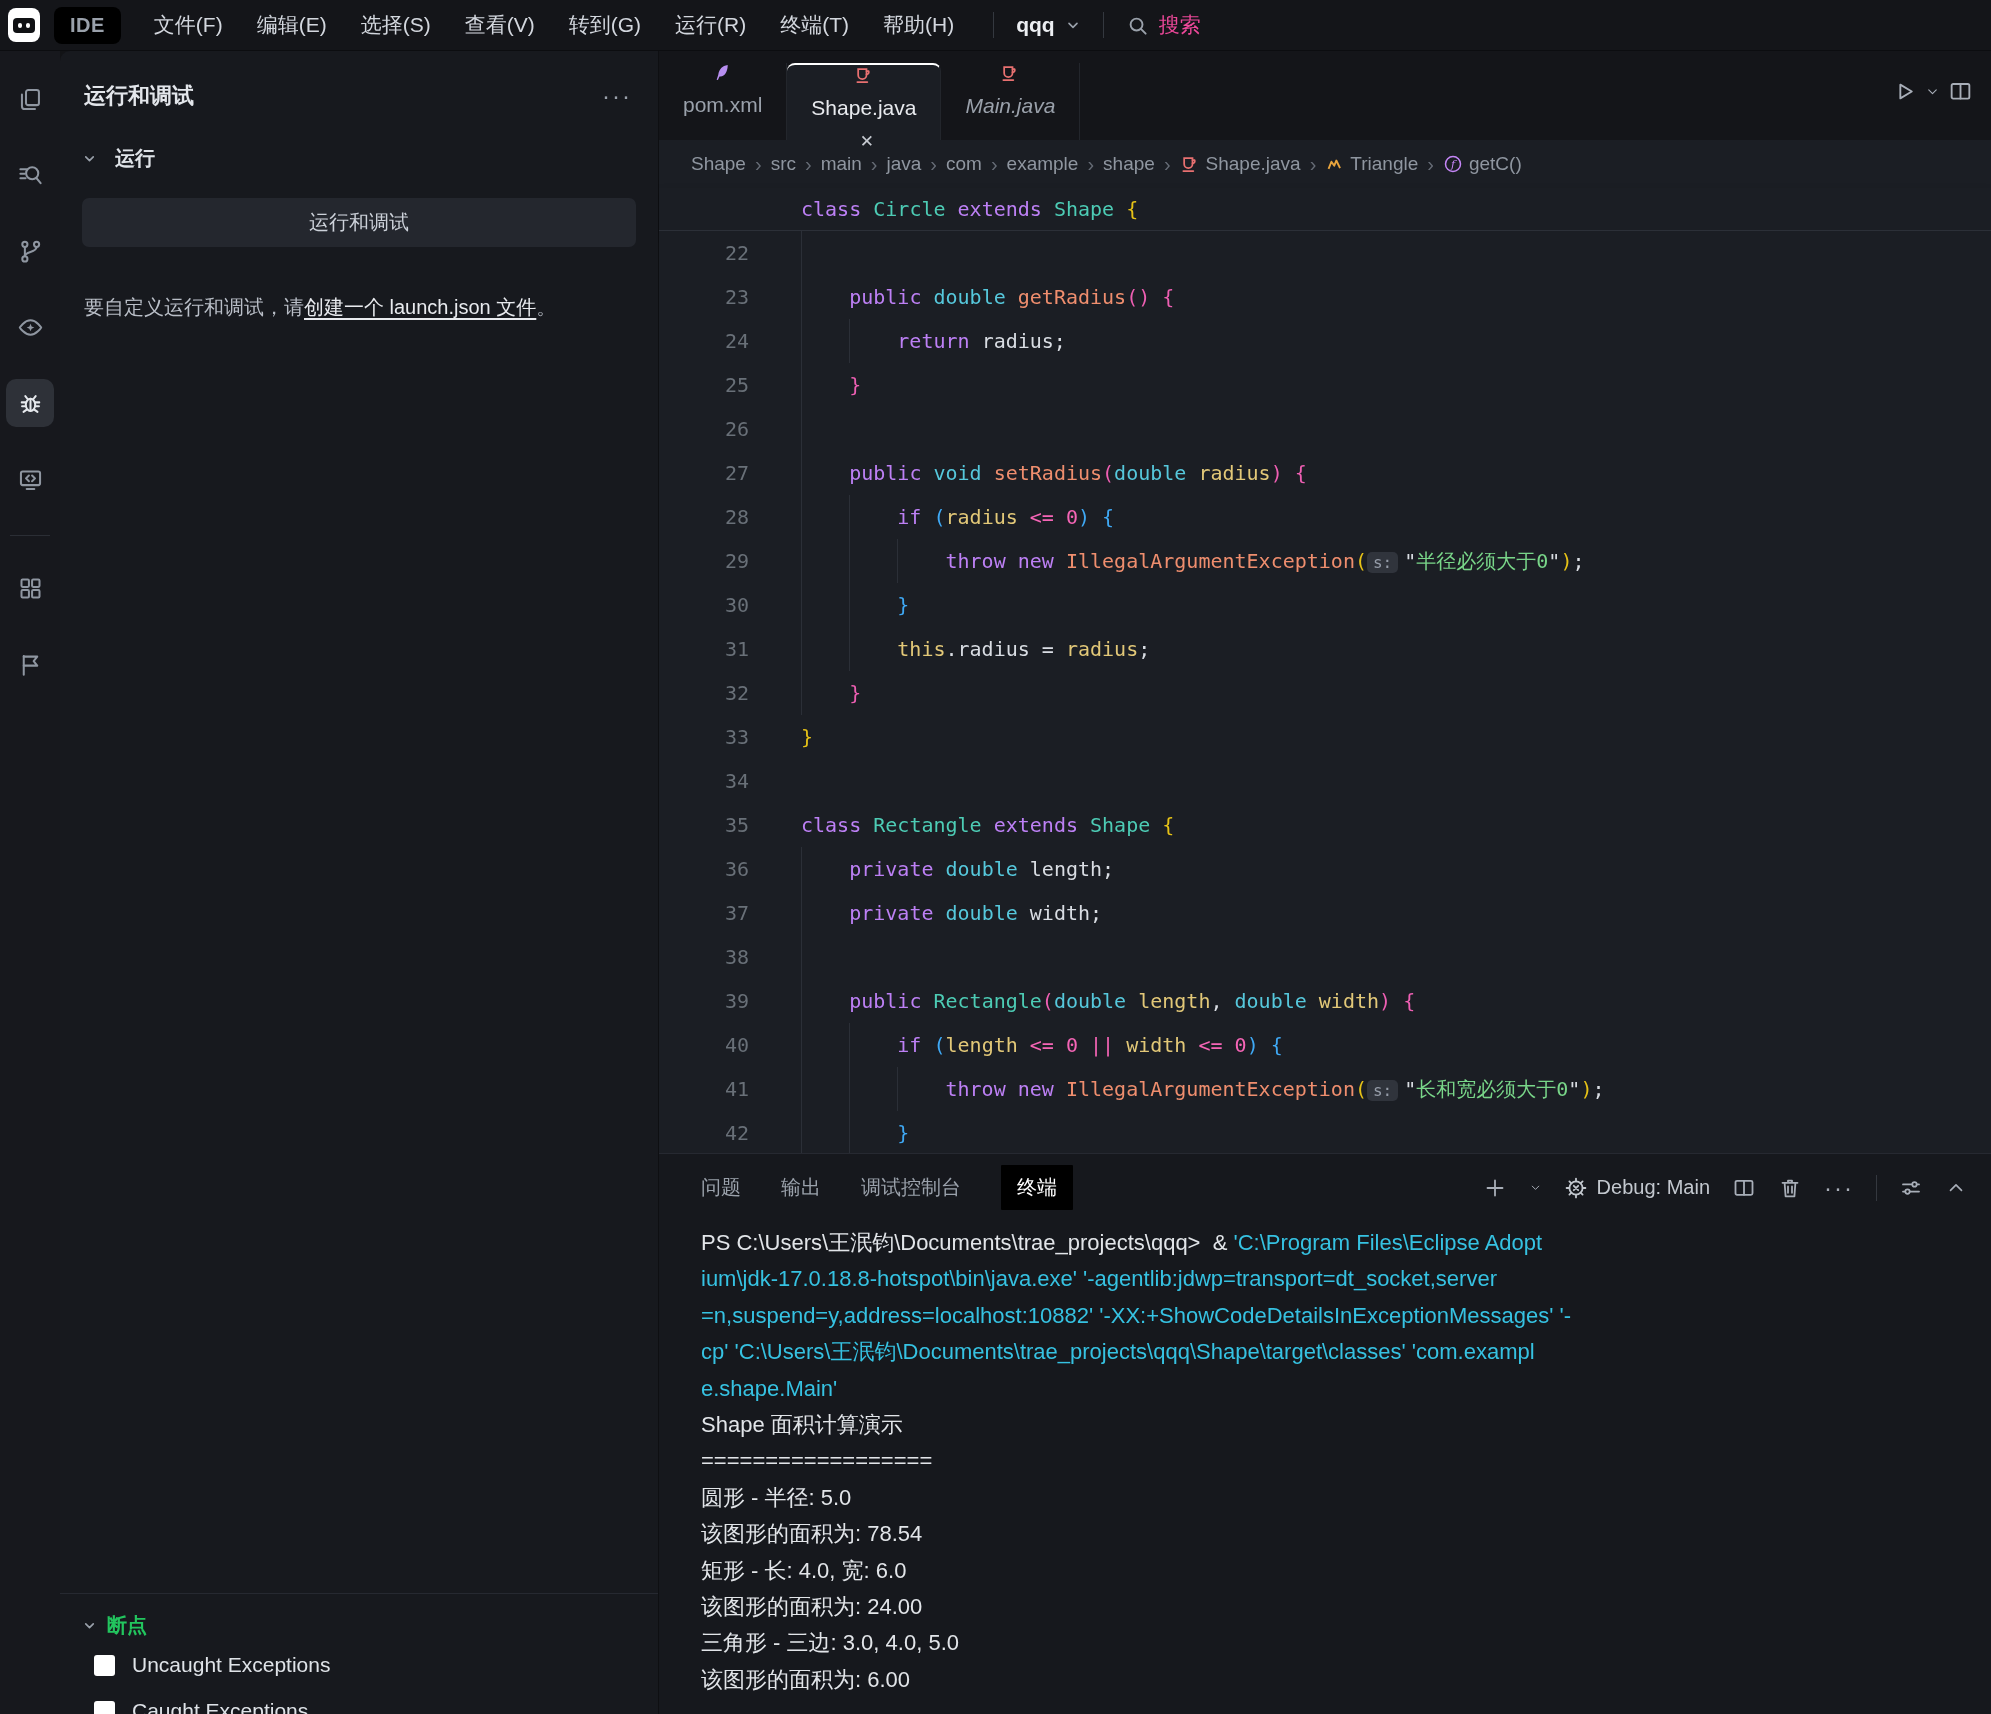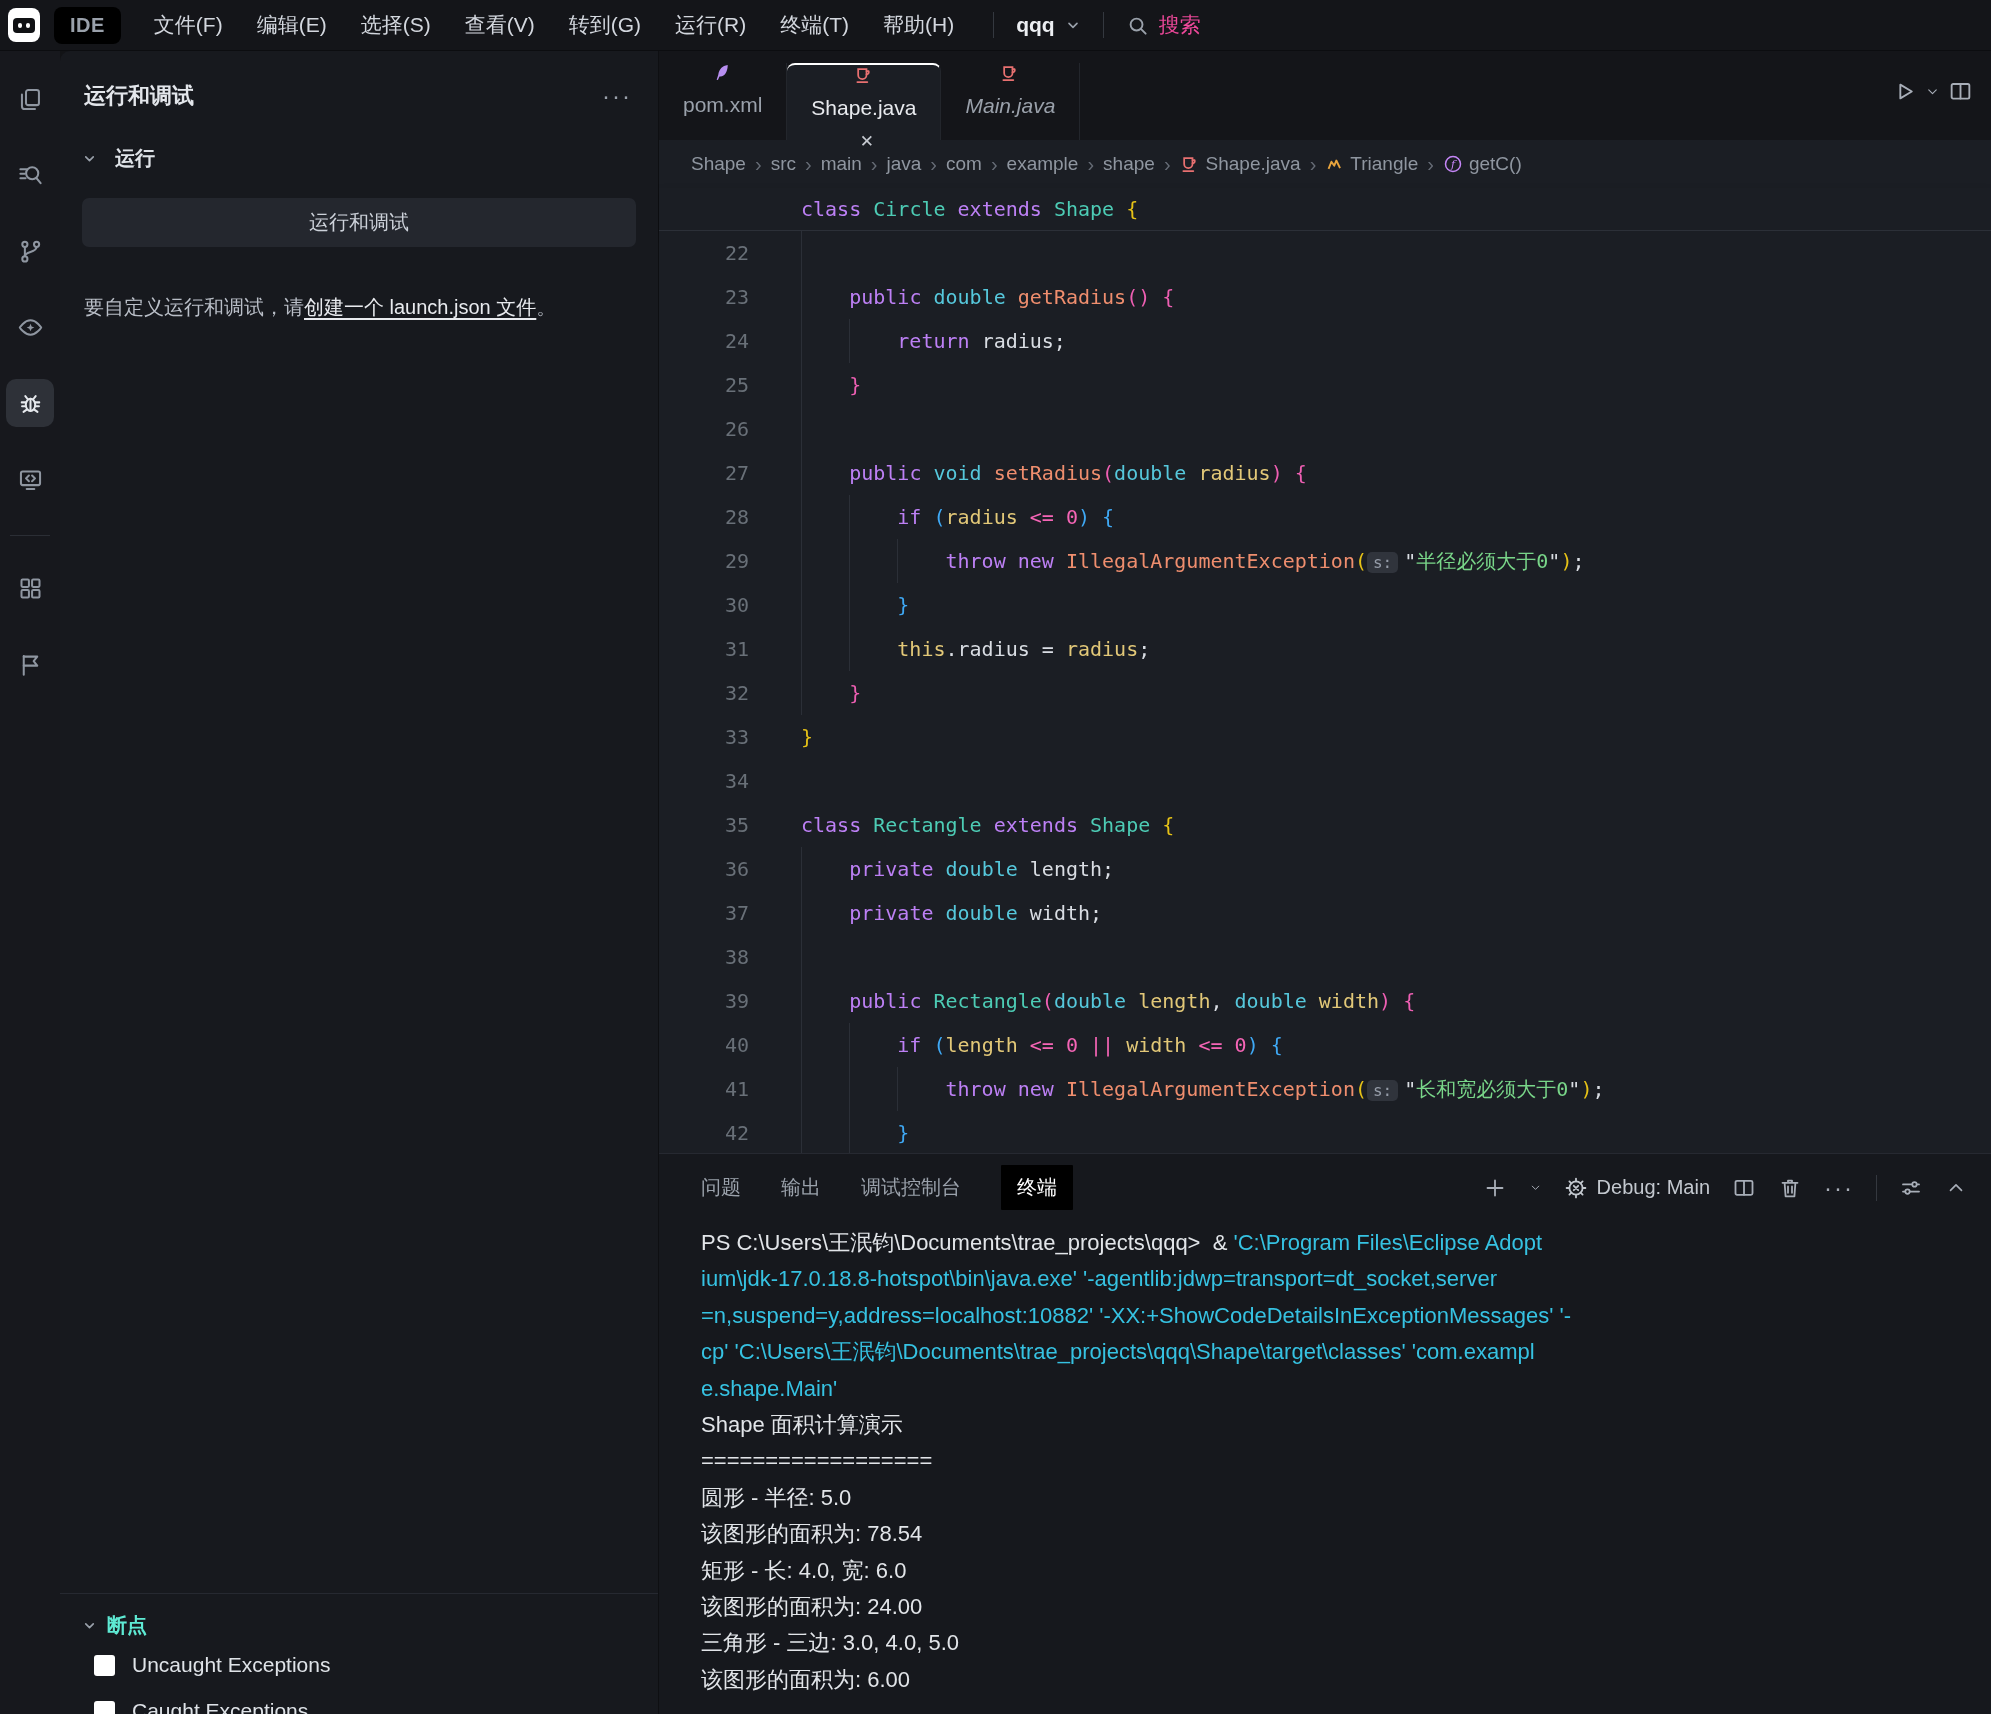--- a/index.html
+++ b/index.html
@@ -43,21 +43,21 @@
   .sb-head { display:flex; align-items:center; justify-content:space-between; padding:30px 26px 0 24px; }
   .sb-title { font-size:22px; font-weight:700; color:#e3e6eb; }
   .sb-more { color:#9aa1ab; font-size:24px; letter-spacing:2px; line-height:10px; }
   .sb-section { display:flex; align-items:center; gap:18px; padding:34px 0 0 22px; color:#dfe3e8;
                 font-size:20px; font-weight:700; }
   .run-btn { display:block; margin:26px auto 0 auto; width:554px; height:49px; background:#24272e;
              border:none; border-radius:7px; color:#ccd1d9; font-size:20px; font-family:inherit; }
   .hint { margin:42px 24px 0 24px; width:520px; font-size:20px; line-height:36px; color:#b9bec7; }
   .hint-link { color:#e8eaee; text-decoration:underline; text-underline-offset:4px; }
   .bp-section { position:absolute; left:0; top:1542px; width:100%; border-top:1px solid #262931; }
-  .bp-head { display:flex; align-items:center; gap:10px; padding:14px 0 0 22px; color:#5eead4;
+  .bp-head { display:flex; align-items:center; gap:10px; padding:14px 0 0 22px; color:#22c55e;
              font-size:20px; font-weight:700; height:48px; }
   .bp-row { display:flex; align-items:center; gap:14px; padding-left:34px; height:46px; }
   .bp-check { width:21px; height:21px; background:#ffffff; border-radius:3px; flex:0 0 auto; }
   .bp-label { color:#dfe3e8; font-size:21px; margin-left:3px; }
 
   
   .editor-area { flex:1; display:flex; flex-direction:column; background:#141519; border-left:1px solid #0e0f12; min-width:0; }
   .tabbar { height:89px; display:flex; align-items:flex-end; position:relative; background:#141519; }
   .tab { height:77px; display:flex; align-items:center; gap:11px; padding:0 24px; font-size:21px;
          color:#9aa1ab; border-right:1px solid #23262c; position:relative;flex-direction:column; }

